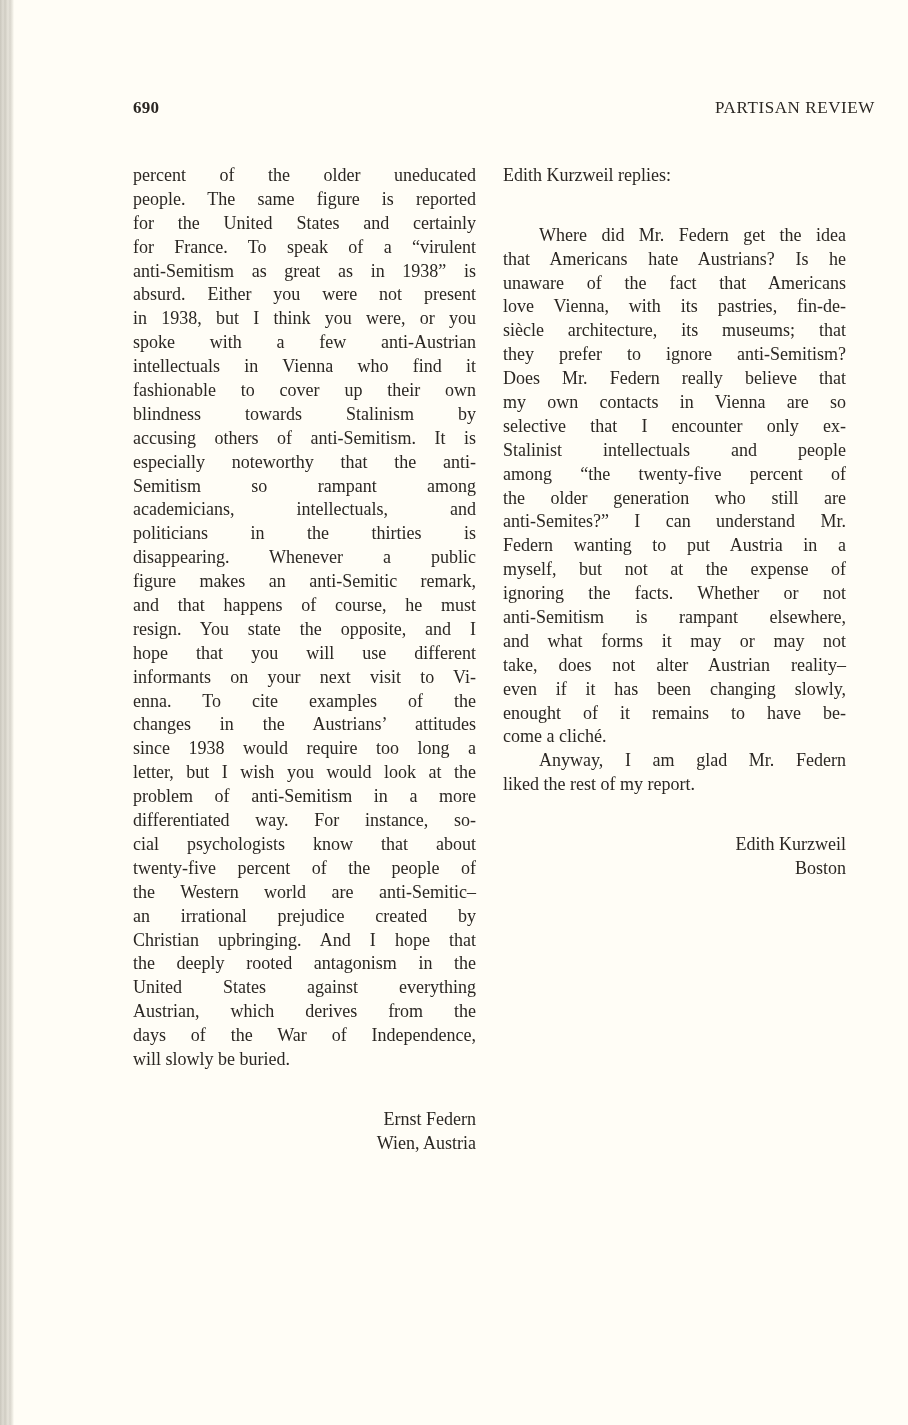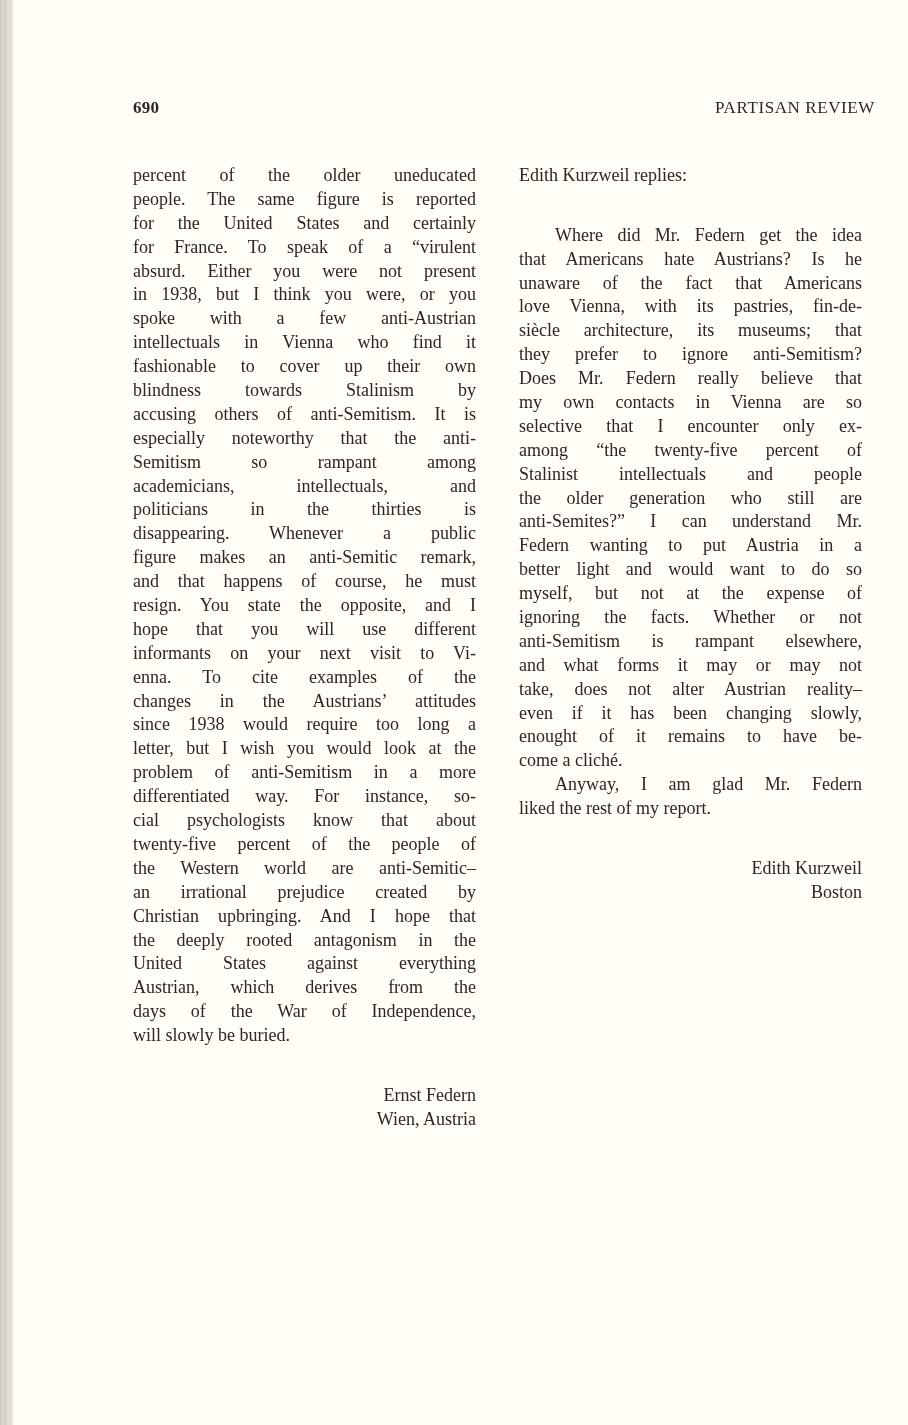--- a/index.html
+++ b/index.html
@@ -15,21 +15,21 @@
     background: linear-gradient(to right, #c9c6bc 0px, #dedbd2 3px, #cfccc2 5px, #e6e3da 8px, #d8d5cc 10px, #f3f1e8 13px, #fffdf6 14px);
   }
   .header {
     position: absolute; top: 98px; left: 133px; width: 742px; height: 24px;
     font-size: 17px; letter-spacing: 0.2px;
   }
   .header .page-num { position: absolute; left: 0; top: 0; font-weight: bold; }
   .header .running-title { position: absolute; right: 0; top: 0; letter-spacing: 0.6px; }
   .col { position: absolute; width: 343px; font-size: 18px; }
   .col.left { left: 133px; top: 164px; font-family: Liberation Serif, serif; }
-  .col.right { left: 519px; top: 164px; }
+  .col.right { left: 503px; top: 164px; }
   .line {
     height: 23.9px; line-height: 23.9px;
     text-align: justify; text-align-last: justify;
     white-space: nowrap; overflow: visible;
   }
   .line.last { text-align-last: left; }
   .line.indent { text-indent: 36px; }
   .line.right { text-align: left; text-align-last: right; }
   .gap { height: 23.9px; }
   .gap-half { height: 12px; }
@@ -43,20 +43,21 @@
   <span class="page-num">690</span>
   <span class="running-title">PARTISAN REVIEW</span>
 </div>
 
 <div class="col left">
   <div>
     <div class="line">percent of the older uneducated</div>
     <div class="line">people. The same figure is reported</div>
     <div class="line">for the United States and certainly</div>
     <div class="line">for France. To speak of a “virulent</div>
+    <div class="line">anti-Semitism as great as in 1938” is</div>
     <div class="line">absurd. Either you were not present</div>
     <div class="line">in 1938, but I think you were, or you</div>
     <div class="line">spoke with a few anti-Austrian</div>
     <div class="line">intellectuals in Vienna who find it</div>
     <div class="line">fashionable to cover up their own</div>
     <div class="line">blindness towards Stalinism by</div>
     <div class="line">accusing others of anti-Semitism. It is</div>
     <div class="line">especially noteworthy that the anti-</div>
     <div class="line">Semitism so rampant among</div>
     <div class="line">academicians, intellectuals, and</div>
@@ -97,26 +98,25 @@
   <div>
     <div class="line indent">Where did Mr. Federn get the idea</div>
     <div class="line">that Americans hate Austrians? Is he</div>
     <div class="line">unaware of the fact that Americans</div>
     <div class="line">love Vienna, with its pastries, fin-de-</div>
     <div class="line">siècle architecture, its museums; that</div>
     <div class="line">they prefer to ignore anti-Semitism?</div>
     <div class="line">Does Mr. Federn really believe that</div>
     <div class="line">my own contacts in Vienna are so</div>
     <div class="line">selective that I encounter only ex-</div>
+    <div class="line">Stalinist intellectuals and people</div>
     <div class="line">among “the twenty-five percent of</div>
-    <div class="line">Stalinist intellectuals and people</div>
     <div class="line">the older generation who still are</div>
     <div class="line">anti-Semites?” I can understand Mr.</div>
     <div class="line">Federn wanting to put Austria in a</div>
-    <div class="line">better light and would want to do so</div>
     <div class="line">myself, but not at the expense of</div>
     <div class="line">ignoring the facts. Whether or not</div>
     <div class="line">anti-Semitism is rampant elsewhere,</div>
     <div class="line">and what forms it may or may not</div>
     <div class="line">take, does not alter Austrian reality–</div>
     <div class="line">even if it has been changing slowly,</div>
     <div class="line">enought of it remains to have be-</div>
     <div class="line last">come a cliché.</div>
   </div>
   <div>

